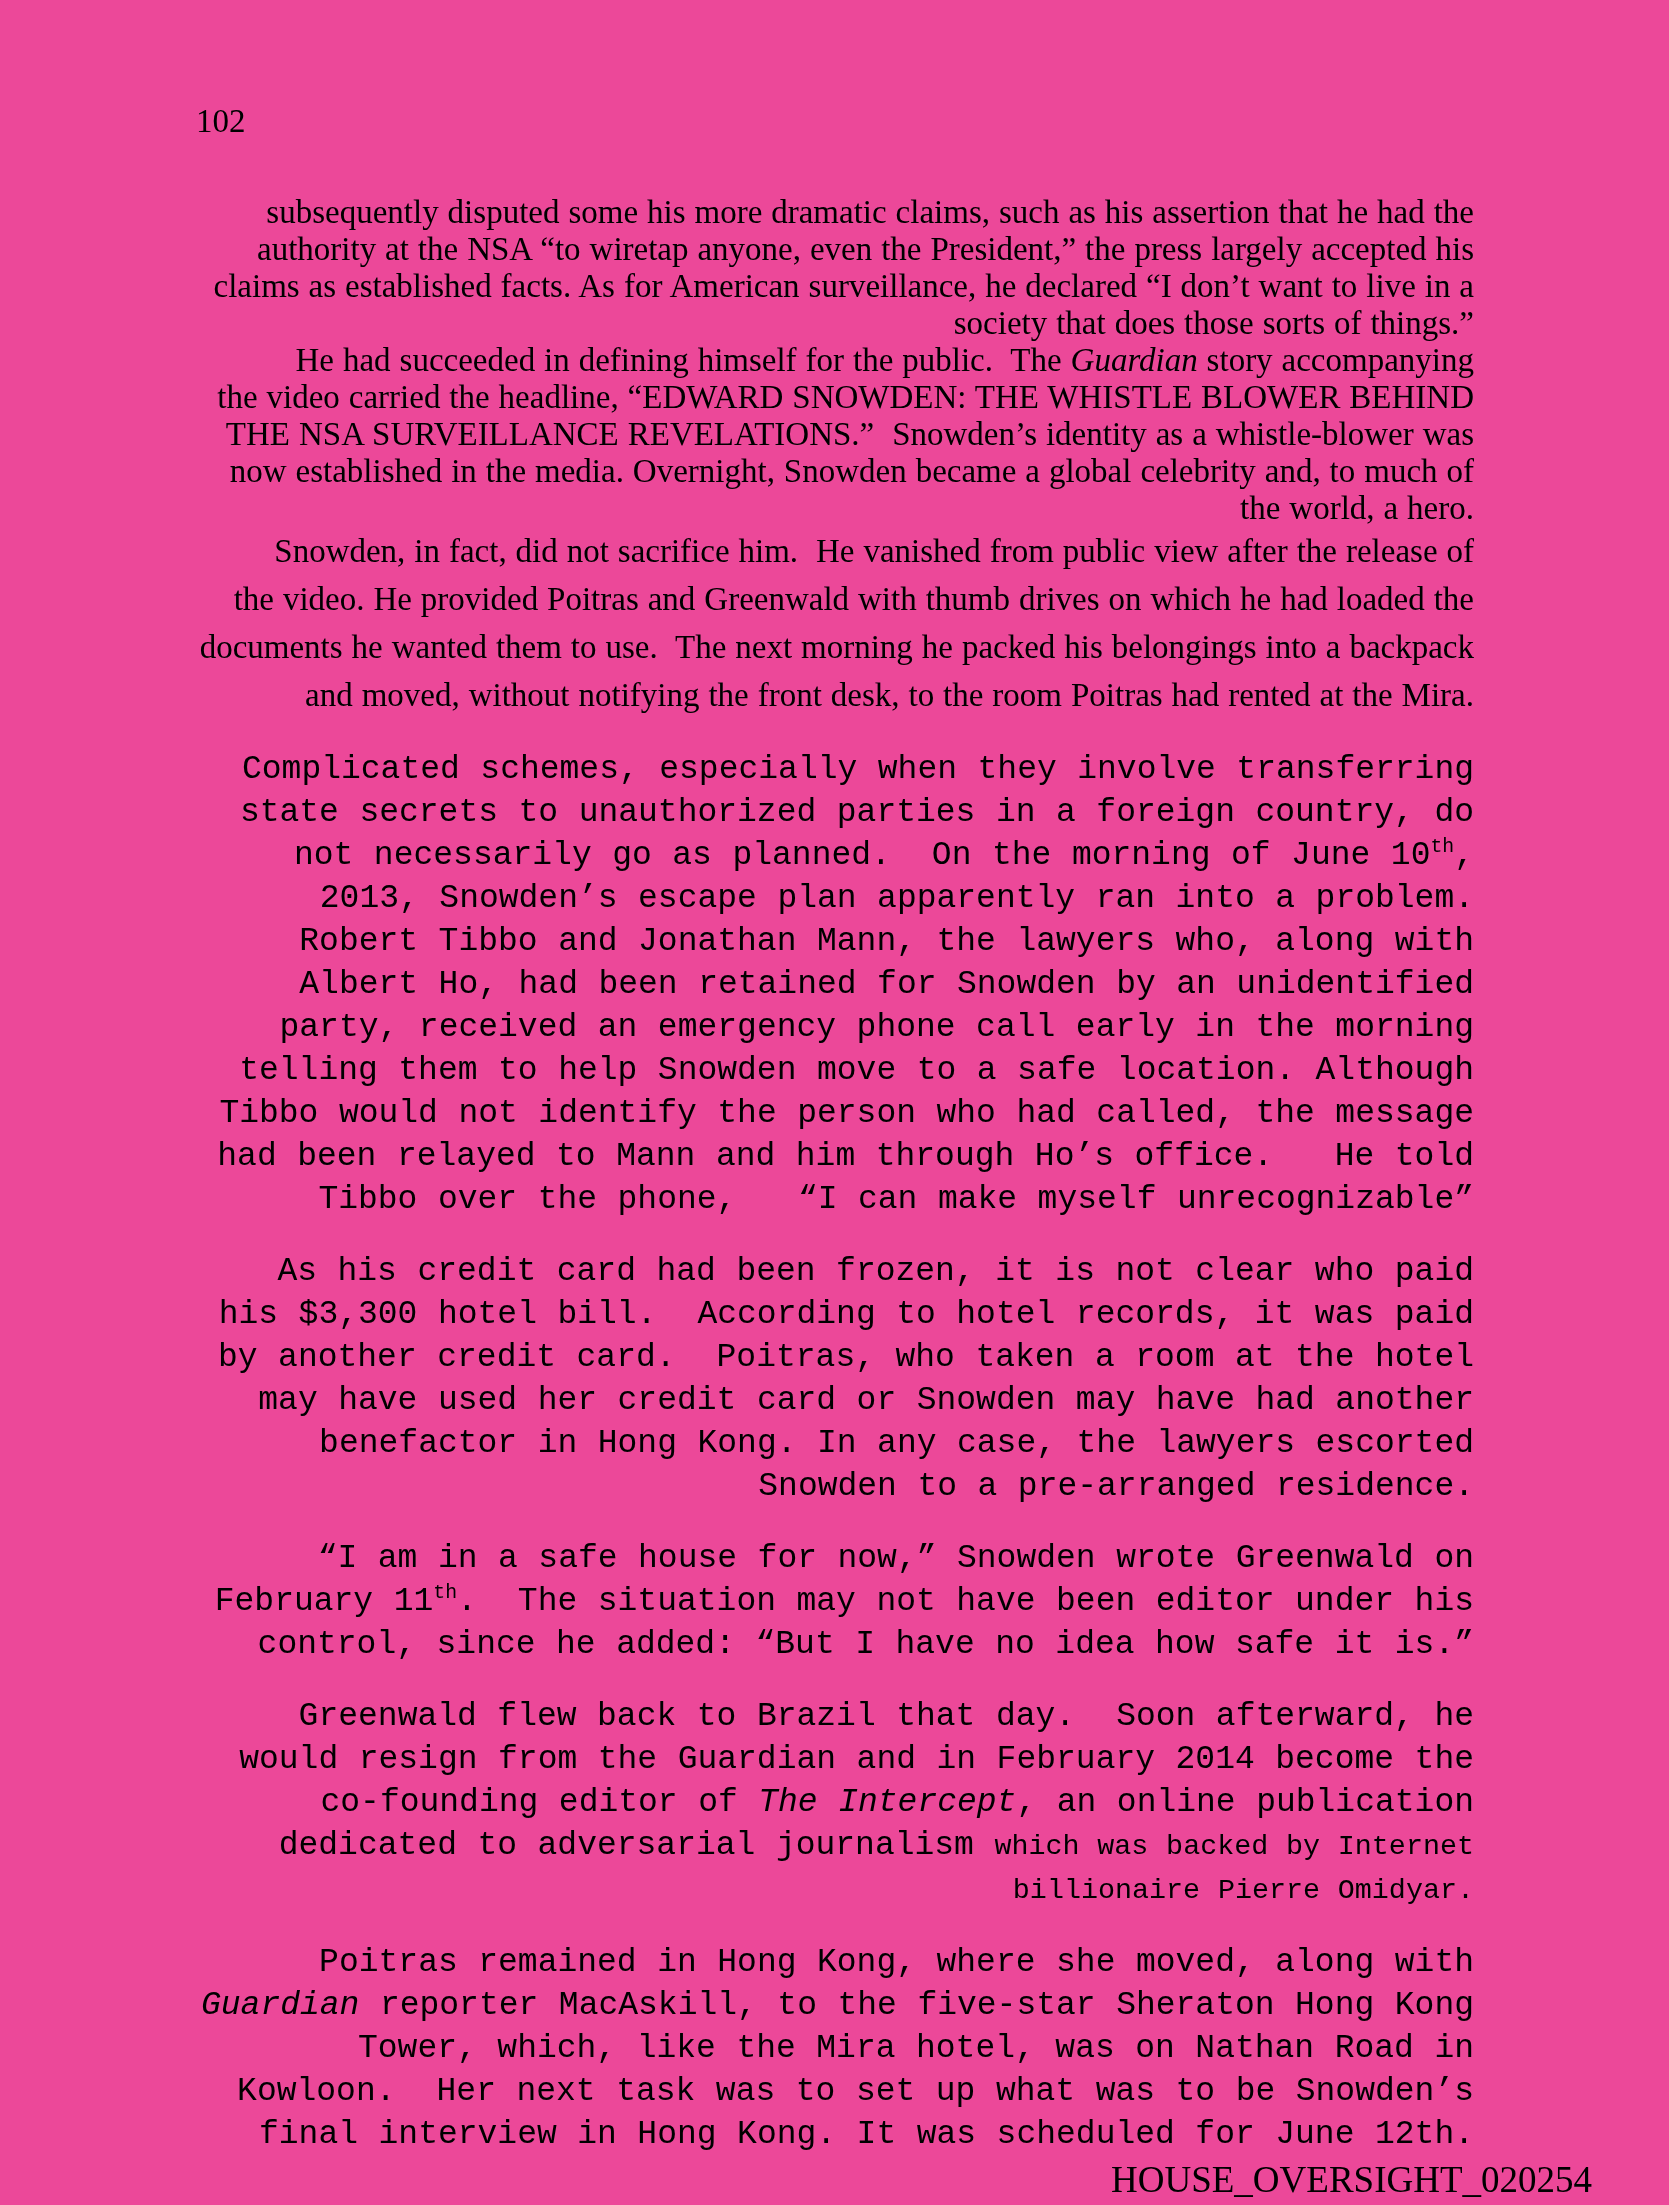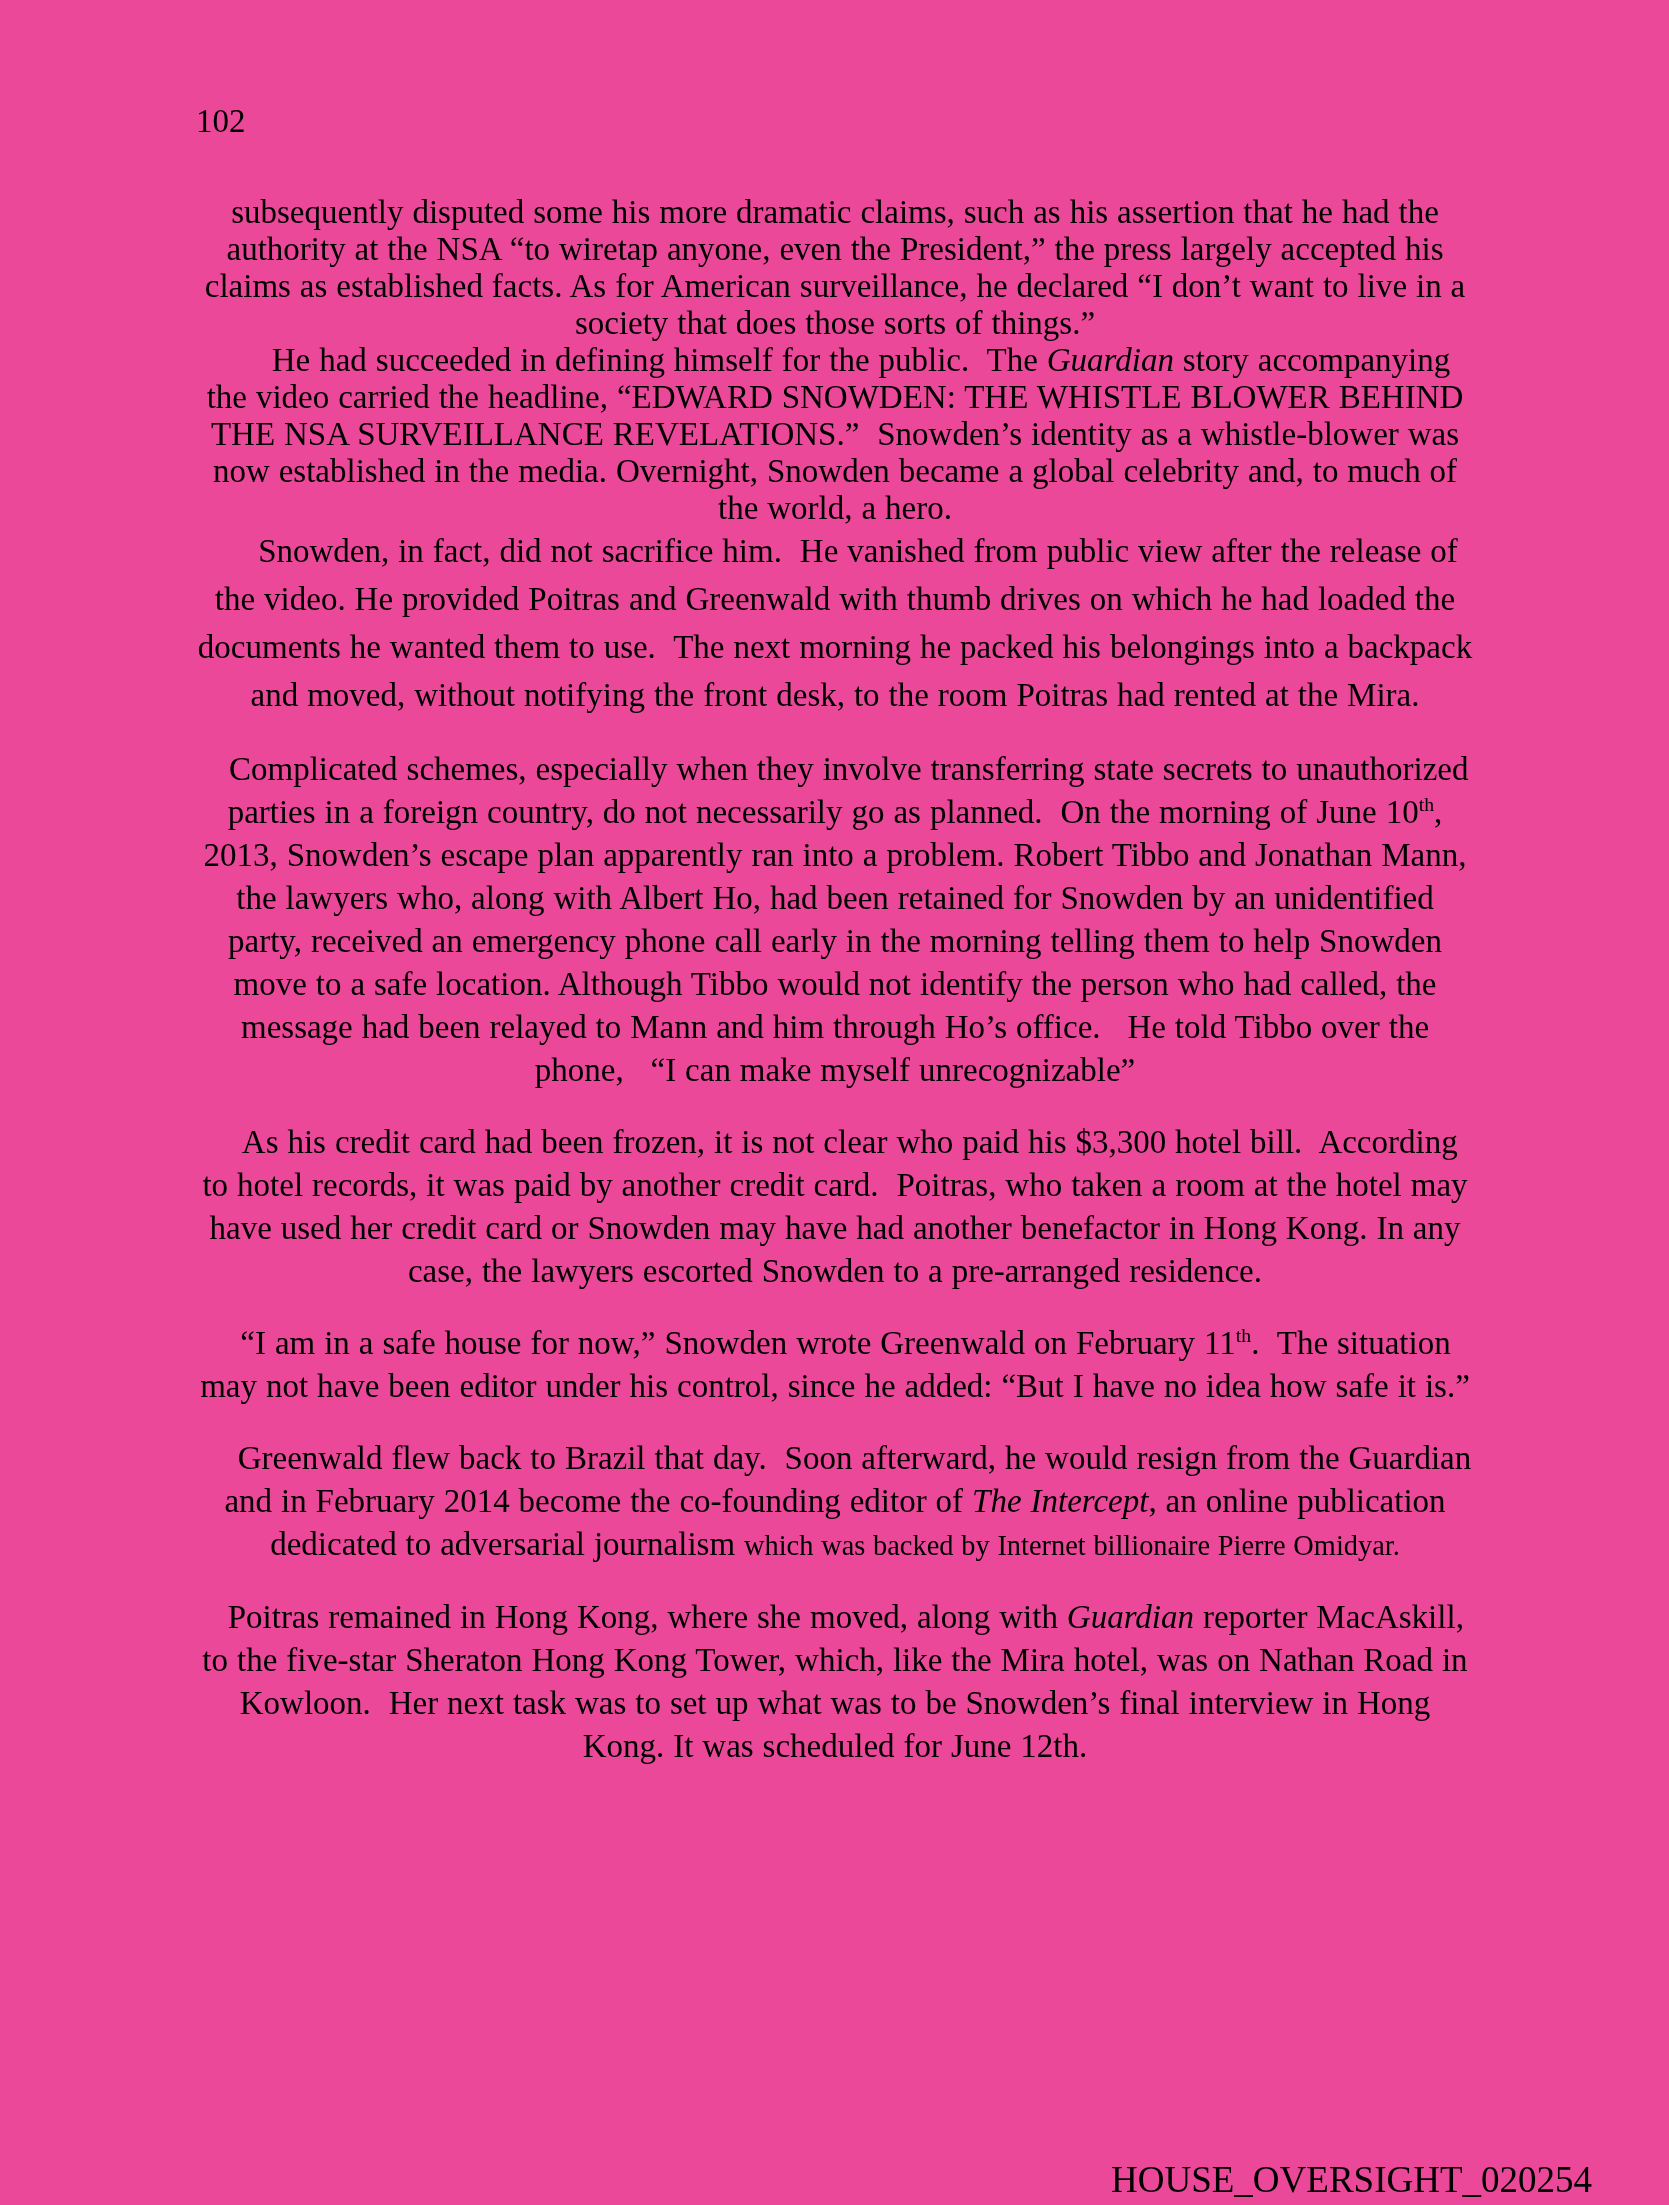--- a/index.html
+++ b/index.html
@@ -22,31 +22,31 @@
     left: 196px;
     top: 103px;
     line-height: 37px;
     white-space: pre;
   }
   .doc-body {
     position: absolute;
     left: 196px;
     top: 194px;
     width: 1278px;
-    text-align: center;
+    text-align: right;
   }
   .doc-body p {
     margin: 0;
     padding: 0;
     white-space: pre-wrap;
     word-spacing: 0.7px;
   }
   .p-a  { line-height: 37px; }
   .p-a3 { line-height: 48px; }
-  .p-b  { line-height: 43px; margin-top: 29px !important; }
+  .p-b  { line-height: 43px; margin-top: 29px !important; font-family: Liberation Mono, monospace; }
   .r-i  { font-style: italic; }
   .r-sm { font-size: 86%; }
   .r-sup {
     font-size: 60%;
     vertical-align: super;
     line-height: 0;
   }
   .bates-stamp {
     position: absolute;
     right: 77px;

